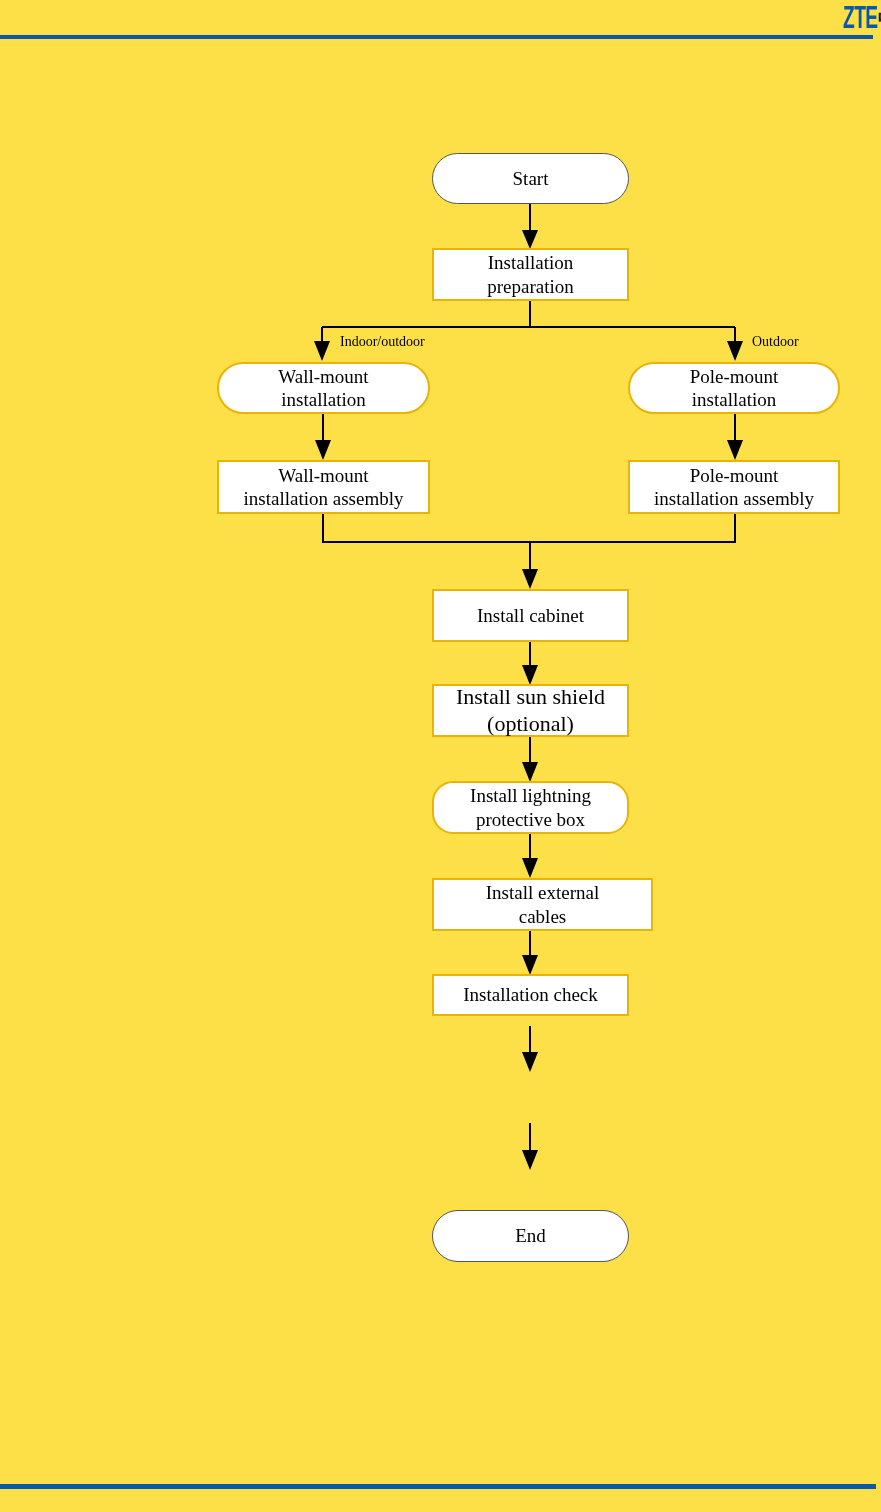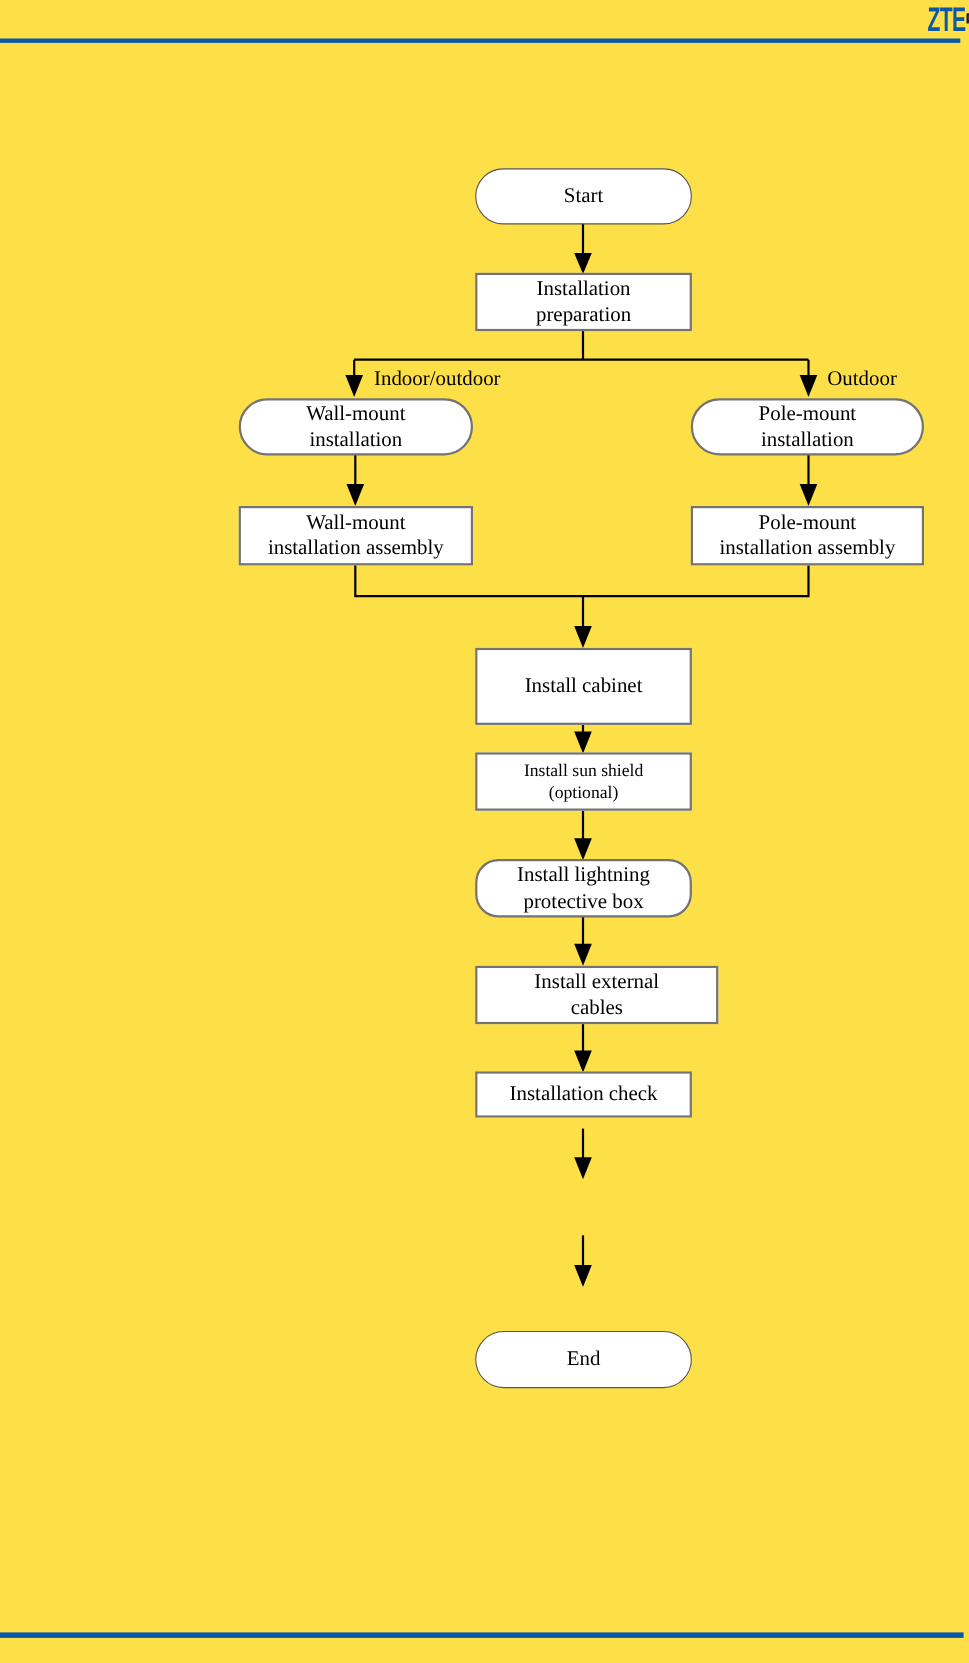--- a/index.html
+++ b/index.html
@@ -52,29 +52,29 @@
   
   .node {
     position: absolute;
     box-sizing: border-box;
     display: flex; align-items: center; justify-content: center;
     text-align: center;
     white-space: pre-line;
     font-size: 19px; line-height: 1.22;
     color: #000000;
     background: #ffffff;
-    border: 2px solid #737373;
+    border: 2px solid #eab308;
   }
   .stadium { border-radius: 28px; }
   .thin { border-width: 1px; border-color: #555555; }
-  .small-text { font-size: 16px; }
+  .small-text { font-size: 22px; }
 
   .branch-label {
     position: absolute;
-    font-size: 19px; color: #000000;
+    font-size: 14px; color: #000000;
     white-space: nowrap;
   }
 </style>
 </head>
 <body>
 
 <div class="page">
 
   <div class="top-rule"></div>
 
@@ -125,21 +125,21 @@
 
   <div class="node stadium" style="left:628px; top:362px; width:212px; height:52px;">Pole-mount
 installation</div>
 
   <div class="node" style="left:217px; top:460px; width:213px; height:54px;">Wall-mount
 installation assembly</div>
 
   <div class="node" style="left:628px; top:460px; width:212px; height:54px;">Pole-mount
 installation assembly</div>
 
-  <div class="node" style="left:432px; top:589px; width:197px; height:70px;">Install cabinet</div>
+  <div class="node" style="left:432px; top:589px; width:197px; height:53px;">Install cabinet</div>
 
   <div class="node small-text" style="left:432px; top:684px; width:197px; height:53px;">Install sun shield
 (optional)</div>
 
   <div class="node" style="left:432px; top:781px; width:197px; height:53px;border-radius:21px;">Install lightning
 protective box</div>
 
   <div class="node" style="left:432px; top:878px; width:221px; height:53px;">Install external
 cables</div>
 

